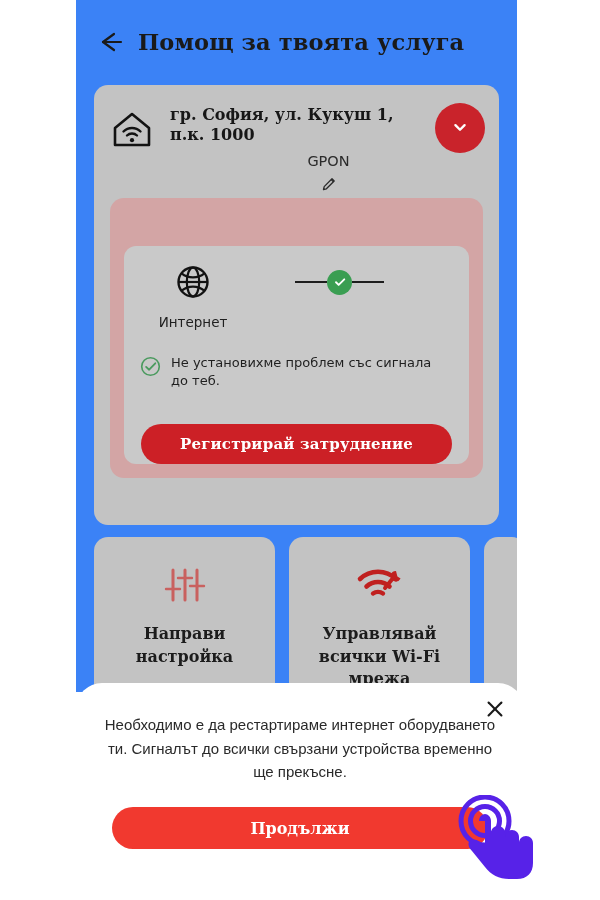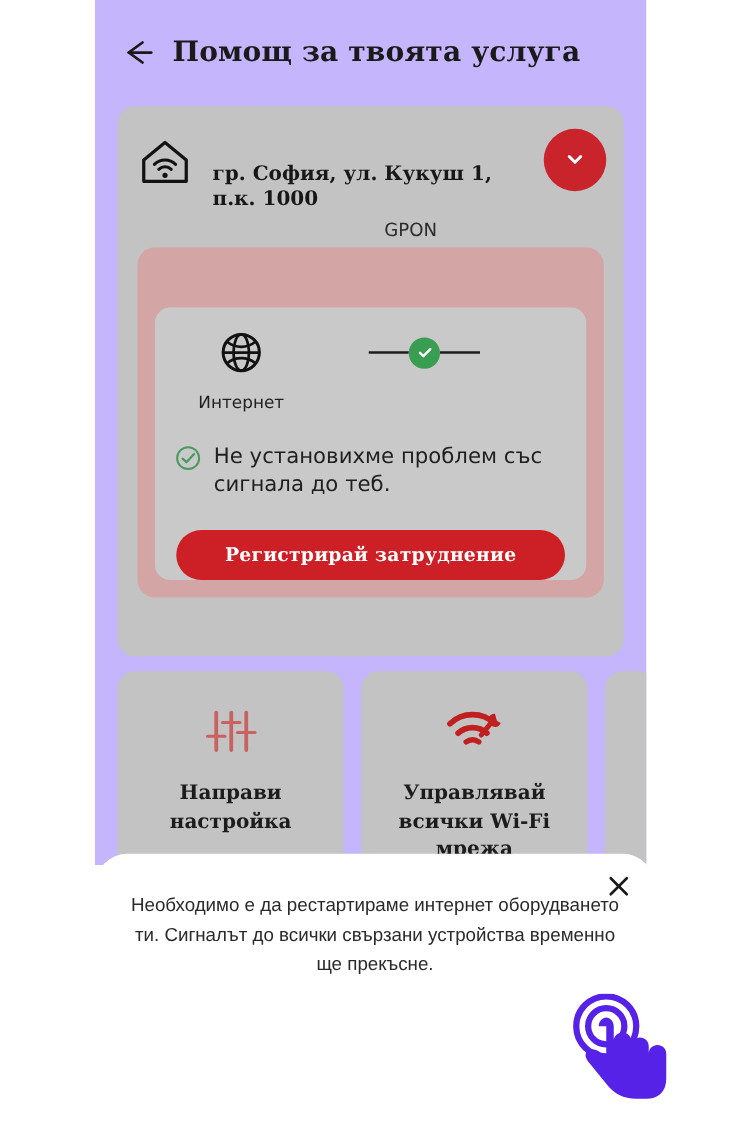--- a/index.html
+++ b/index.html
@@ -13,21 +13,21 @@
     position: relative;
     width: 600px; height: 900px;
     background: #ffffff;
     border-radius: 22px;
     overflow: hidden;
   }
   
   #screen {
     position: absolute;
     left: 76px; top: 0; width: 441px; height: 692px;
-    background: #c4b5fd;
+    background: #3b82f6;
     overflow: hidden;
   }
 
   
   .header {
     position: absolute; left: 0; top: 18px; width: 441px; height: 48px;
     display: flex; align-items: center; gap: 14px; padding-left: 18px;
   }
   .back-arrow { width: 30px; height: 30px; flex: 0 0 auto; }
   .header-title {
@@ -45,21 +45,20 @@
   .addr-row {
     position: absolute; left: 16px; top: 18px; right: 12px;
     display: flex; align-items: flex-start; gap: 16px;
   }
   .home-icon { width: 44px; height: 44px; flex: 0 0 auto; margin-top: 4px; }
   .addr-text { flex: 1 1 auto; padding-top: 2px; }
   .addr-line {
     font-family: "DejaVu Serif", serif; font-weight: bold;
     font-size: 16px; color: #171717; line-height: 1.26;
     max-width: 228px;
-    margin-top: 24px;
   }
   .addr-sub {
     margin-top: 8px; display: flex; align-items: center; gap: 7px;
     font-size: 14.5px; color: #2b2b2b; font-family: "DejaVu Sans", sans-serif; flex-direction: column;
   }
   .pencil { width: 16px; height: 16px; }
   .chev-btn {
     position: absolute; right: 14px; top: 18px;
     width: 50px; height: 50px; border-radius: 50%;
     background: #c9232b; border: none;
@@ -112,21 +111,21 @@
     background: #3a9e52; display: flex; align-items: center; justify-content: center;
     flex: 0 0 auto;
   }
 
   .status-msg {
     position: absolute; left: 16px; top: 108px; width: 310px;
     display: flex; gap: 10px; align-items: flex-start;
   }
   .check-outline { width: 21px; height: 21px; flex: 0 0 auto; margin-top: 2px; }
   .status-msg-text {
-    font-size: 17px; line-height: 1.38; color: #1f1f1f;
+    font-size: 13px; line-height: 1.38; color: #1f1f1f;
     font-family: "DejaVu Sans", sans-serif;
   }
   .report-btn {
     position: absolute; left: 17px; bottom: 0;
     width: 311px; height: 40px; border: none; border-radius: 21px;
     background: #cc2026; color: #ffffff;
     font-family: "DejaVu Serif", serif; font-weight: bold;
     font-size: 15px; letter-spacing: .2px;
   }
 
@@ -306,20 +305,21 @@
   <div class="sheet">
     <button class="sheet-close">
       <span>
         <svg viewBox="0 0 24 24" width="22" height="22">
           <line x1="5" y1="5" x2="19" y2="19" stroke="#1a1a1a" stroke-width="2.3" stroke-linecap="round"></line>
           <line x1="19" y1="5" x2="5" y2="19" stroke="#1a1a1a" stroke-width="2.3" stroke-linecap="round"></line>
         </svg>
       </span>
     </button>
     <div class="sheet-text">Необходимо е да рестартираме интернет оборудването ти. Сигналът до всички свързани устройства временно ще прекъсне.</div>
+    <button class="continue-btn">Продължи</button>
   </div>
 
   <div class="tap-cursor">
     <svg viewBox="0 0 96 96" width="96" height="96">
       <circle cx="30" cy="26" r="24" fill="none" stroke="#5722e8" stroke-width="5"></circle>
       <circle cx="30" cy="26" r="14.5" fill="none" stroke="#5722e8" stroke-width="5"></circle>
       <path d="M30 26 L30 52 C26 46 20 43 16 45 C12 47 13 52 17 56
                L30 72 C36 80 44 84 54 84 L62 84 C72 84 78 78 78 68
                L78 48 C78 44 75 41 71 41 C67 41 64 44 64 48
                L64 42 C64 38 61 35 57 35 C53 35 50 38 50 42

